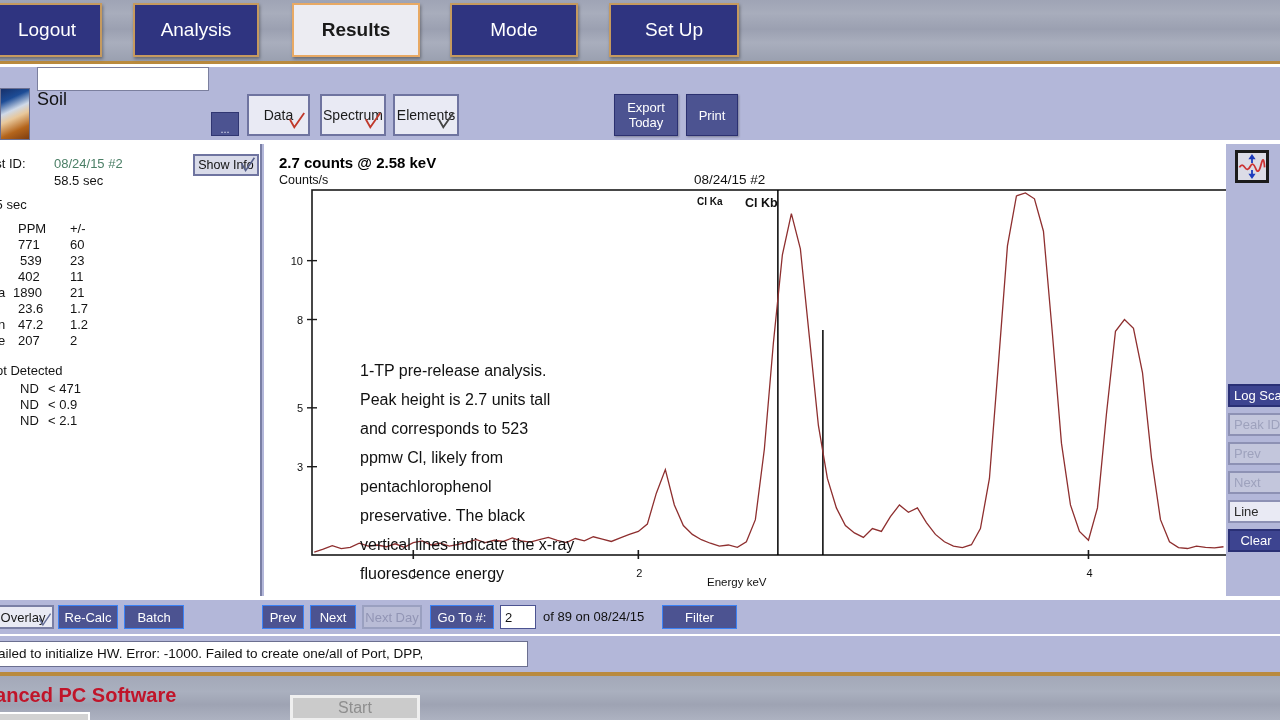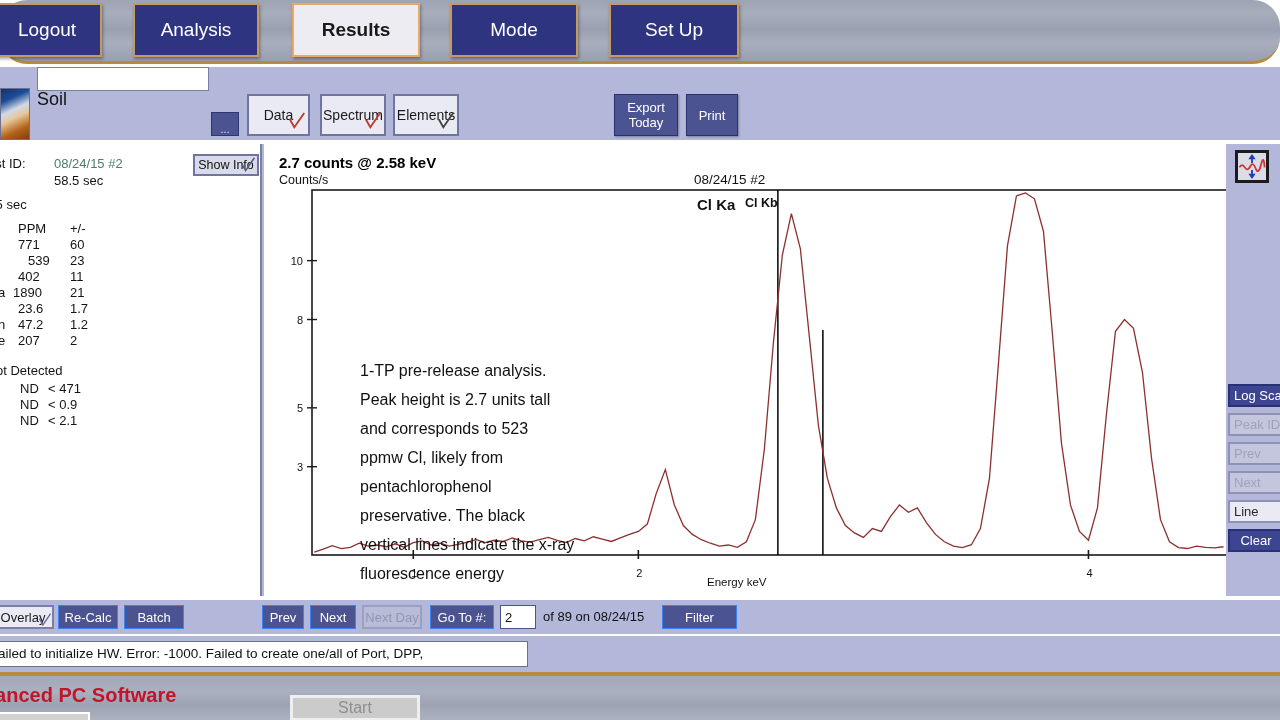--- a/index.html
+++ b/index.html
@@ -9,21 +9,20 @@
     font-family: "Liberation Sans", sans-serif;
     background: #ffffff;
   }
   #root { position: relative; width: 1280px; height: 720px; }
 
   
   .topbar {
     position: absolute; left: 0; top: 0; width: 1280px; height: 64px;
     background: linear-gradient(180deg,#9fa4b5 0%, #a8adbc 22%, #9ba0b1 48%, #a9aebd 70%, #9aa0b0 100%);
     border-bottom: 3px solid #b98a3e;
-    border-radius: 27px;
   }
   .navbtn {
     position: absolute; top: 3px; height: 54px;
     background: #2f3480;
     border: 2px solid #c59a5f;
     color: #ffffff;
     font-size: 19px;
     display: flex; align-items: center; justify-content: center;
     box-shadow: 1px 2px 3px rgba(0,0,0,.35);
     cursor: pointer;
@@ -245,21 +244,21 @@
       <div class="lbl" style="left:18px; top:77px; font-weight:normal;">PPM</div>
       <div class="lbl" style="left:70px; top:77px;">+/-</div>
 
       <div>
         <div class="lbl" style="left:-2px; top:93px;"></div>
         <div class="lbl" style="left:18px; top:93px;">771</div>
         <div class="lbl" style="left:70px; top:93px;">60</div>
       </div>
       <div>
         <div class="lbl" style="left:-2px; top:109px;"></div>
-        <div class="lbl" style="left:28px; top:109px;text-align:center;">539</div>
+        <div class="lbl" style="left:20px; top:109px;text-align:center;">539</div>
         <div class="lbl" style="left:70px; top:109px;">23</div>
       </div>
       <div>
         <div class="lbl" style="left:-2px; top:125px;"></div>
         <div class="lbl" style="left:18px; top:125px;">402</div>
         <div class="lbl" style="left:70px; top:125px;">11</div>
       </div>
       <div>
         <div class="lbl" style="left:-2px; top:141px;">a</div>
         <div class="lbl" style="left:13px; top:141px;">1890</div>
@@ -324,21 +323,21 @@
           </g>
         <g id="markers">
             <line x1="513.8771498771499" x2="513.8771498771499" y1="46" y2="411" stroke="#000000" stroke-width="1.5"></line>
             <line x1="558.8894348894348" x2="558.8894348894348" y1="186" y2="411" stroke="#000000" stroke-width="1.5"></line>
           </g>
         <path id="trace" fill="none" stroke="#8e2f2f" stroke-width="1.3" d="M50.25 408.06 L59.25 405.11 L68.26 401.58 L77.26 404.52 L86.26 403.35 L95.26 399.23 L104.27 402.17 L113.27 400.99 L122.27 402.76 L131.27 399.81 L140.28 403.35 L149.28 398.64 L158.28 396.87 L167.28 400.99 L176.29 399.23 L185.29 402.17 L194.29 400.40 L203.29 398.05 L212.29 395.69 L221.30 398.64 L230.30 396.28 L239.30 397.46 L248.30 393.93 L257.31 396.87 L266.31 398.05 L275.31 395.69 L284.31 393.34 L293.32 396.28 L302.32 398.64 L311.32 394.52 L320.32 396.87 L329.33 392.75 L338.33 395.10 L347.33 397.46 L356.33 393.93 L365.34 390.40 L374.34 387.45 L383.34 380.09 L392.34 349.19 L401.35 325.64 L410.35 360.96 L419.35 381.56 L428.35 390.40 L437.36 395.69 L446.36 399.23 L455.36 402.17 L464.36 400.99 L473.37 403.35 L482.37 397.75 L491.37 375.68 L500.37 305.03 L509.38 199.06 L518.38 110.76 L527.38 69.55 L536.38 104.87 L545.39 193.18 L554.39 281.48 L563.39 334.47 L572.39 363.90 L581.40 381.56 L590.40 388.92 L599.40 393.34 L608.40 384.51 L617.41 387.45 L626.41 372.73 L635.41 360.96 L644.41 368.32 L653.42 363.90 L662.42 378.62 L671.42 390.40 L680.42 397.75 L689.43 402.17 L698.43 403.64 L707.43 400.70 L716.43 384.51 L725.43 334.47 L734.44 219.67 L743.44 101.93 L752.44 51.89 L761.44 48.94 L770.45 54.83 L779.45 87.21 L788.45 190.23 L797.45 299.15 L806.46 360.96 L815.46 387.45 L824.46 396.28 L833.46 363.90 L842.47 269.71 L851.47 187.29 L860.47 175.52 L869.47 184.35 L878.48 228.50 L887.48 313.86 L896.48 375.68 L905.48 397.75 L914.49 403.64 L923.49 404.52 L932.49 402.17 L941.49 403.35 L950.50 403.94 L959.50 402.76 "></path>
       </svg>
 
       <div style="position:absolute;left:443px;top:432px;font-size:11.5px;color:#111;">Energy keV</div>
 
-      <div style="position:absolute;left:433px;top:52px;font-size:15px;font-weight:bold;color:#111;">Cl Ka</div>
+      <div style="position:absolute;left:433px;top:52px;font-size:10px;font-weight:bold;color:#111;">Cl Ka</div>
       <div style="position:absolute;left:481px;top:52px;font-size:12.5px;font-weight:bold;color:#111;">Cl Kb</div>
     </div>
 
     <div class="annot">1-TP pre-release analysis. Peak height is 2.7 units tall and corresponds to 523 ppmw Cl, likely from pentachlorophenol preservative.  The black vertical lines indicate the x-ray fluorescence energy</div>
 
     <div class="rightrail">
       <div class="autoscale">
         <svg viewBox="0 0 30 30" width="28" height="27">
           <path d="M15 1 L19 7 L16 7 L16 11 L14 11 L14 7 L11 7 Z" fill="#1c3bbd"></path>
           <path d="M15 29 L19 23 L16 23 L16 19 L14 19 L14 23 L11 23 Z" fill="#1c3bbd"></path>

